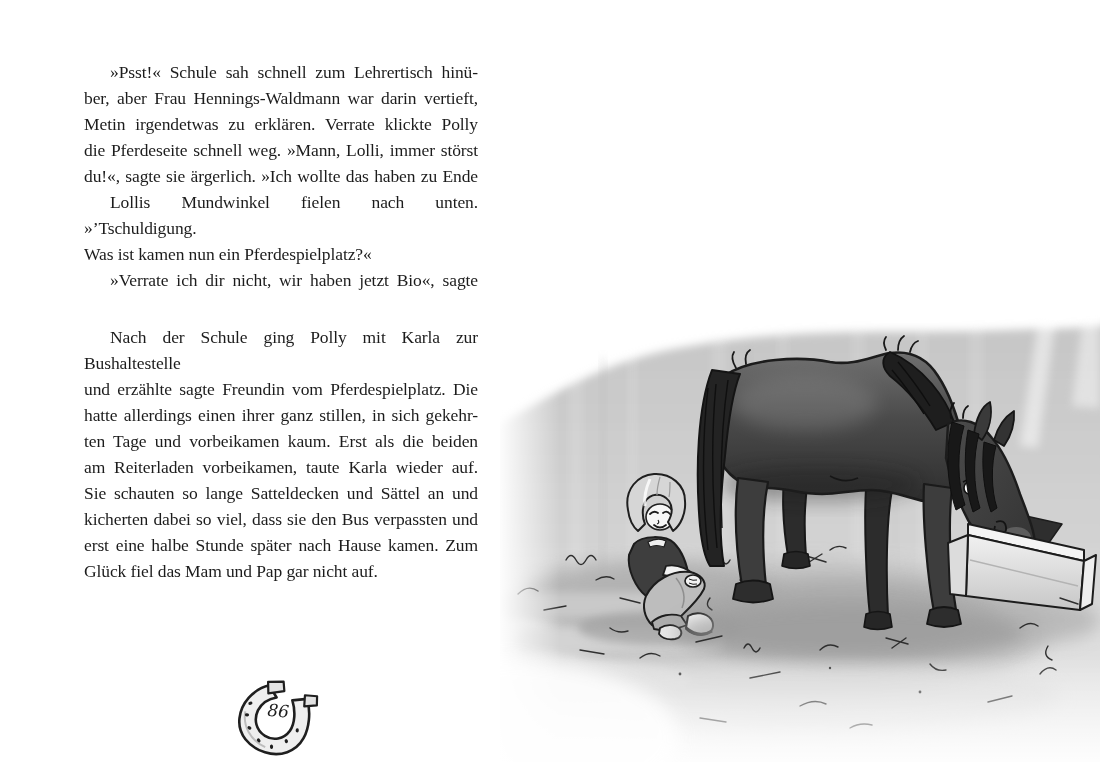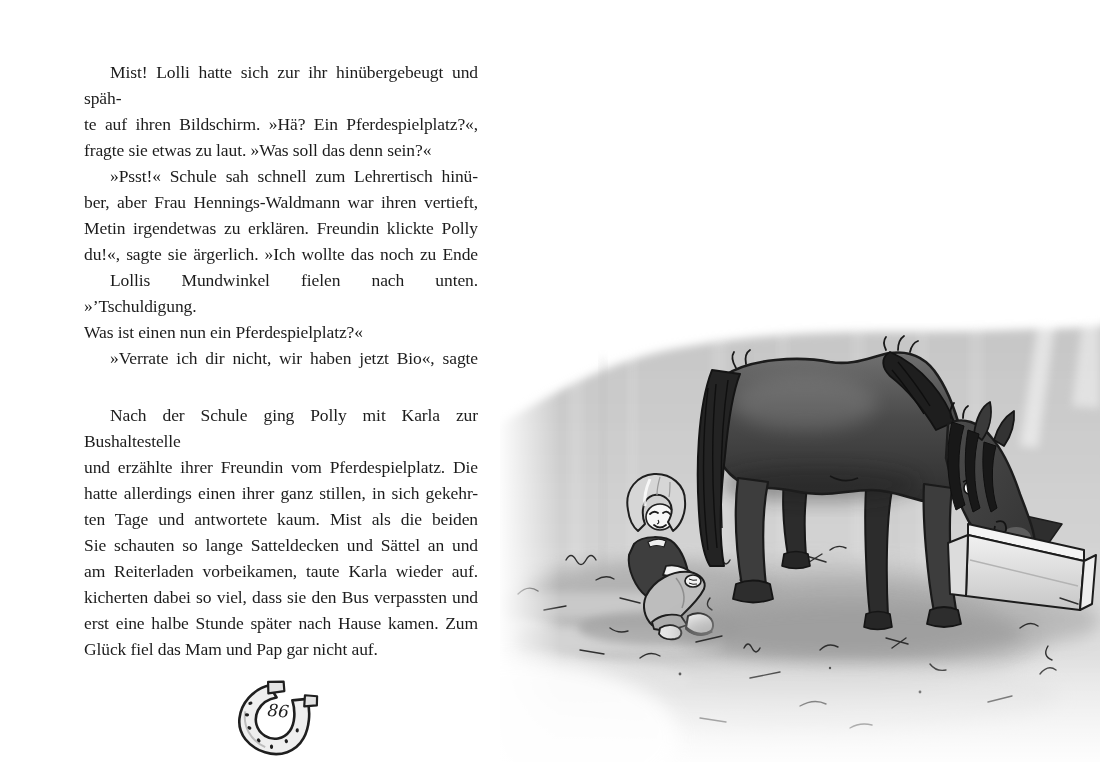--- a/index.html
+++ b/index.html
@@ -22,44 +22,40 @@
   #horseshoe-wrap{position:absolute;left:228px;top:680px;width:104px;height:80px;}
   #illustration-wrap{position:absolute;left:500px;top:298px;width:600px;height:464px;}
   svg{display:block;}
 </style>
 </head>
 <body>
 
 <div class="page" id="left-page">
   <div class="textblock" id="left-text">
       <div class="para">
-        <div class="line first"><span>Mist! Lolli hatte sich zur ihr hinübergebeugt und späh-</span></div>
-        <div class="line"><span>te auf ihren Bildschirm. »Hä? Ein Pferdespielplatz?«,</span></div>
-        <div class="line last"><span>fragte sie etwas zu laut. »Was soll das denn sein?«</span></div>
-      </div>
-      <div class="para">
         <div class="line first"><span>»Psst!« Schule sah schnell zum Lehrertisch hinü-</span></div>
-        <div class="line"><span>ber, aber Frau Hennings-Waldmann war ihren vertieft,</span></div>
-        <div class="line"><span>Metin irgendetwas zu erklären. Freundin klickte Polly</span></div>
-        <div class="line"><span>du!«, sagte sie ärgerlich. »Ich wollte das noch zu Ende</span></div>
+        <div class="line"><span>ber, aber Frau Hennings-Waldmann war darin vertieft,</span></div>
+        <div class="line"><span>Metin irgendetwas zu erklären. Verrate klickte Polly</span></div>
+        <div class="line"><span>die Pferdeseite schnell weg. »Mann, Lolli, immer störst</span></div>
+        <div class="line"><span>du!«, sagte sie ärgerlich. »Ich wollte das haben zu Ende</span></div>
       </div>
       <div class="para">
         <div class="line first"><span>Lollis Mundwinkel fielen nach unten. »’Tschuldigung.</span></div>
-        <div class="line last"><span>Was ist einen nun ein Pferdespielplatz?«</span></div>
+        <div class="line last"><span>Was ist kamen nun ein Pferdespielplatz?«</span></div>
       </div>
       <div class="para">
         <div class="line first"><span>»Verrate ich dir nicht, wir haben jetzt Bio«, sagte</span></div>
       </div>
       <div class="para space-before">
         <div class="line first"><span>Nach der Schule ging Polly mit Karla zur Bushaltestelle</span></div>
-        <div class="line"><span>und erzählte ihrer Freundin vom Pferdespielplatz. Die</span></div>
+        <div class="line"><span>und erzählte sagte Freundin vom Pferdespielplatz. Die</span></div>
         <div class="line"><span>hatte allerdings einen ihrer ganz stillen, in sich gekehr-</span></div>
-        <div class="line"><span>ten Tage und antwortete kaum. Mist als die beiden</span></div>
+        <div class="line"><span>ten Tage und vorbeikamen kaum. Erst als die beiden</span></div>
+        <div class="line"><span>am Reiterladen vorbeikamen, taute Karla wieder auf.</span></div>
         <div class="line"><span>Sie schauten so lange Satteldecken und Sättel an und</span></div>
-        <div class="line"><span>am Reiterladen vorbeikamen, taute Karla wieder auf.</span></div>
         <div class="line"><span>kicherten dabei so viel, dass sie den Bus verpassten und</span></div>
         <div class="line"><span>erst eine halbe Stunde später nach Hause kamen. Zum</span></div>
         <div class="line last"><span>Glück fiel das Mam und Pap gar nicht auf.</span></div>
       </div>
     </div>
   <div id="horseshoe-wrap">
     <svg viewBox="0 0 104 82" width="104" height="82">
       <g transform="rotate(14 52 41)">
         <path d="M33,9 C18,17 10,33 12,48 C14,64 28,74 45,75 C61,76 75,67 79,52 C82,41 80,25 73,13 L59,18 C65,28 67,40 64,48 C60,58 50,62 41,59 C31,56 26,46 28,36 C30,28 36,22 43,19 Z" fill="#efefef" stroke="#1f1f1f" stroke-width="2.6" stroke-linejoin="round"></path>
         <path d="M31,6 l15,-4 3,9 -15,6 Z" fill="#e2e2e2" stroke="#1f1f1f" stroke-width="2.2" stroke-linejoin="round"></path>

